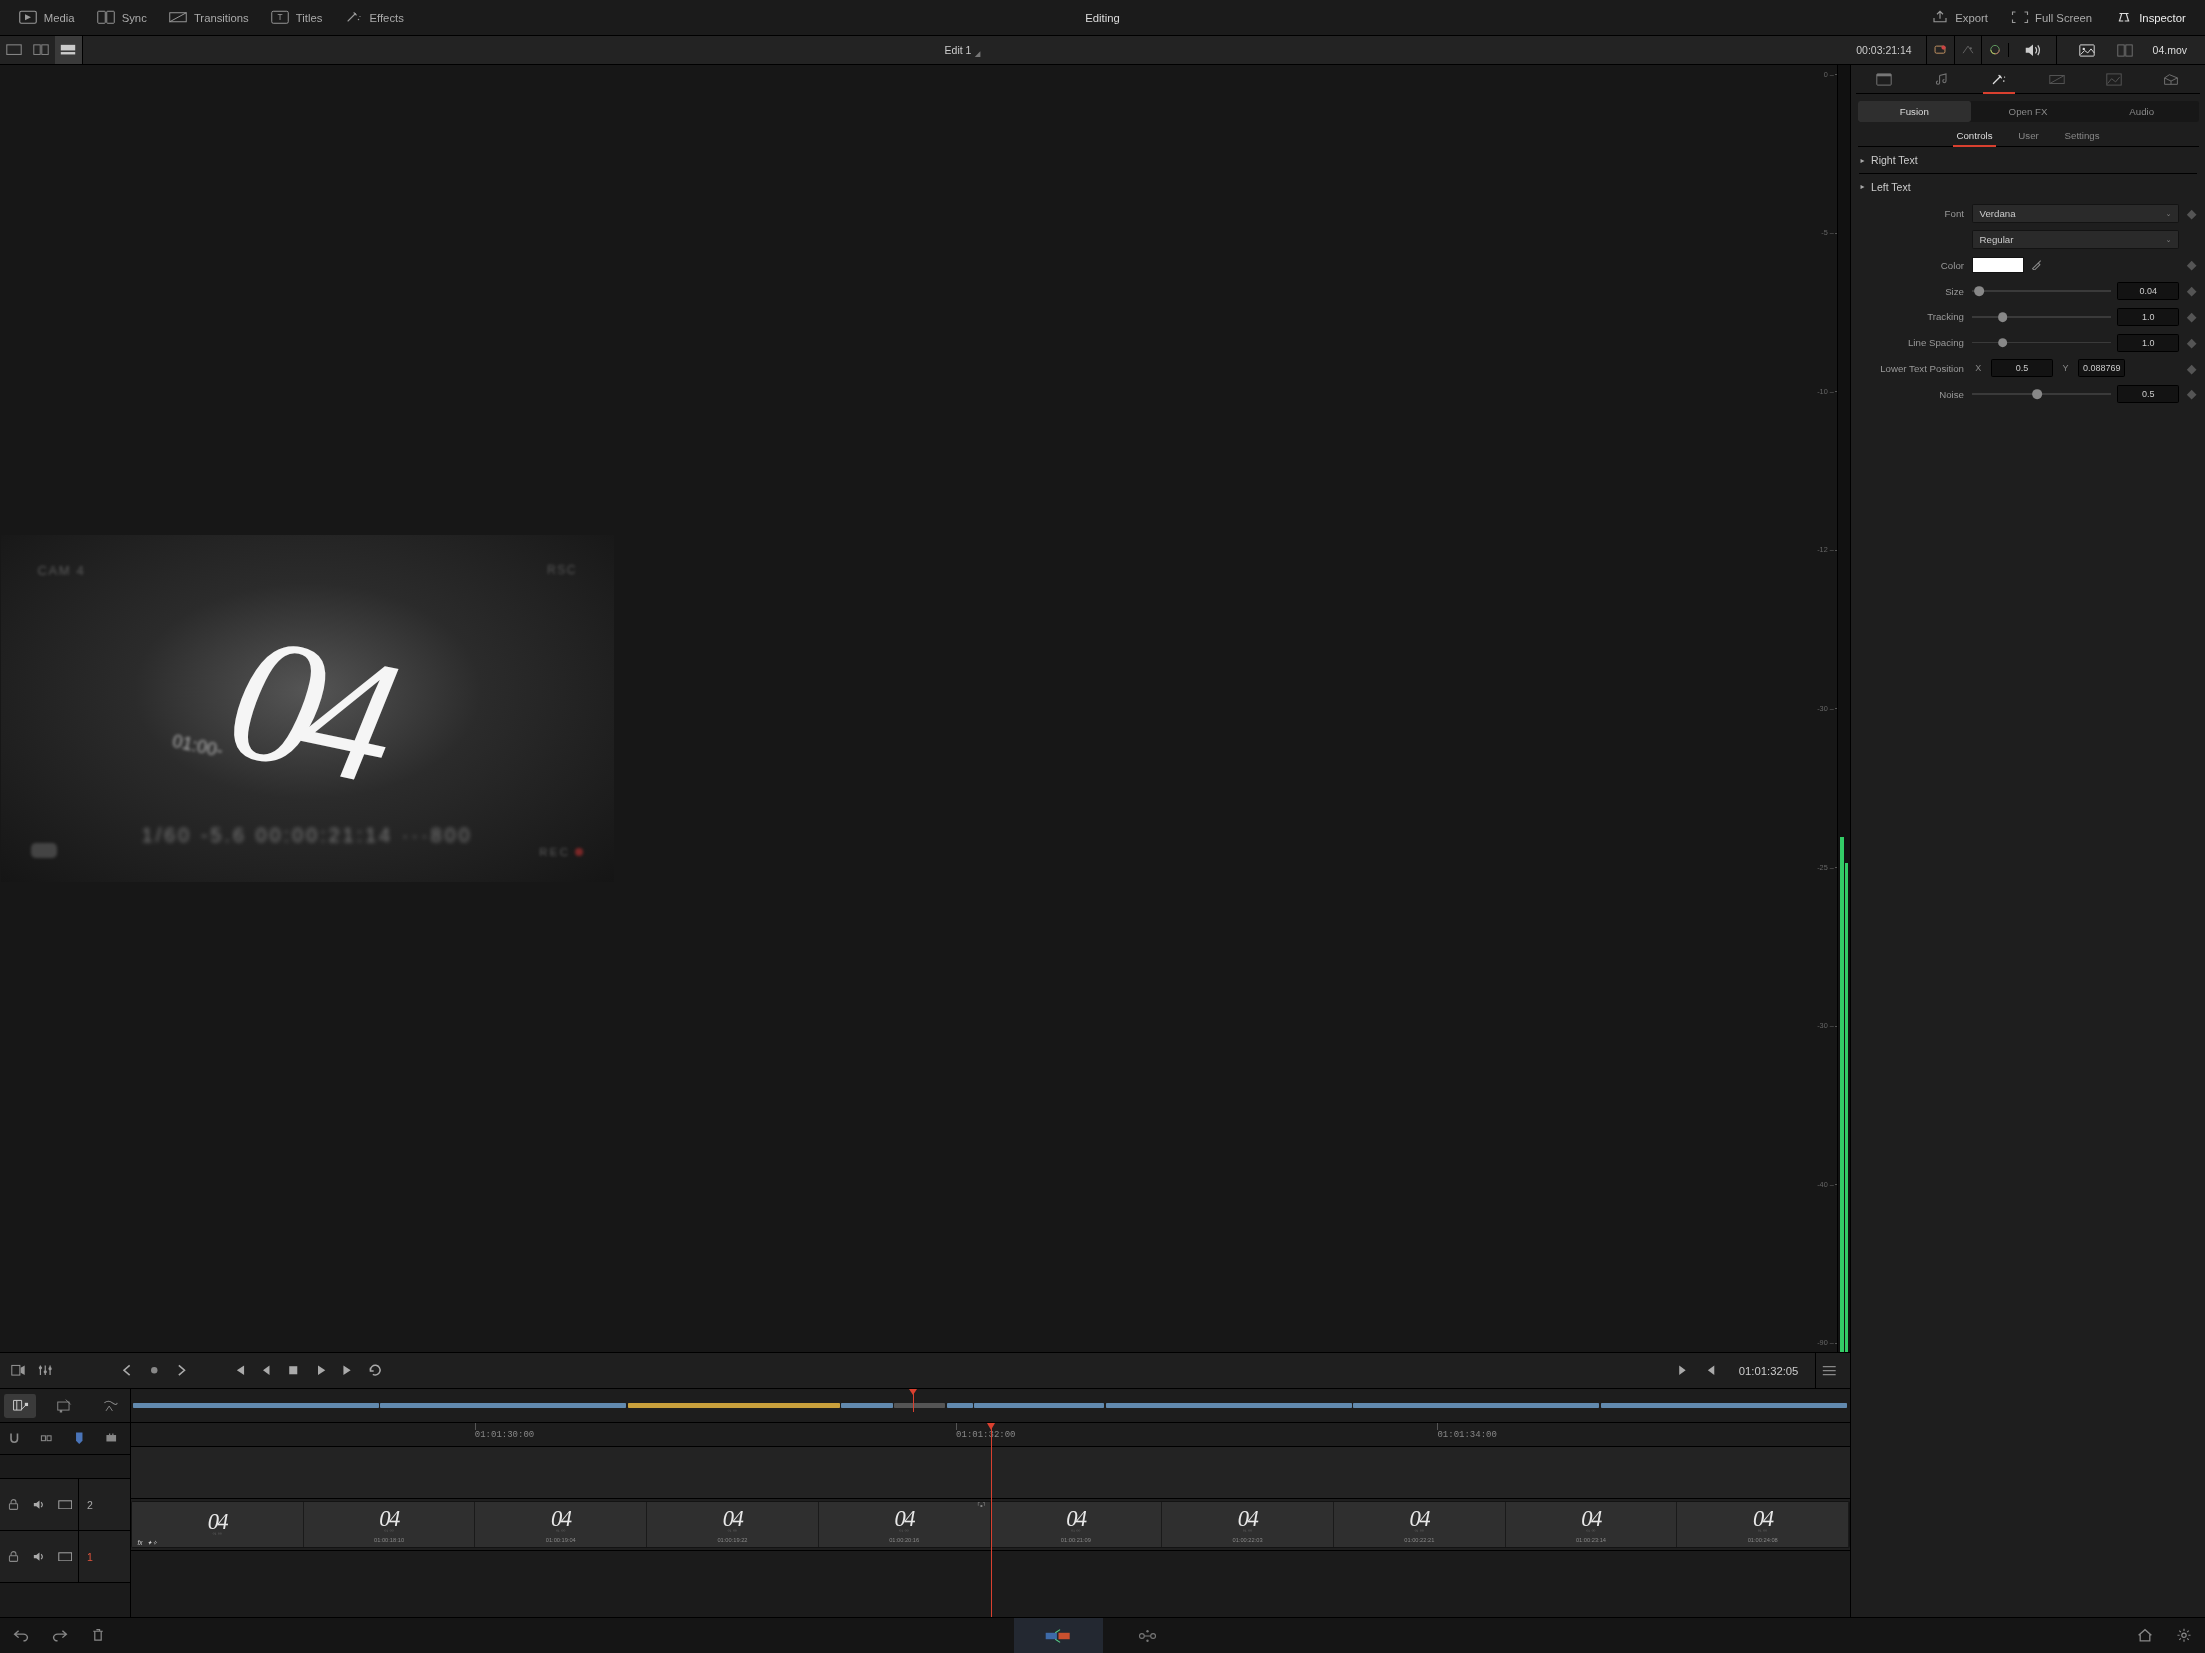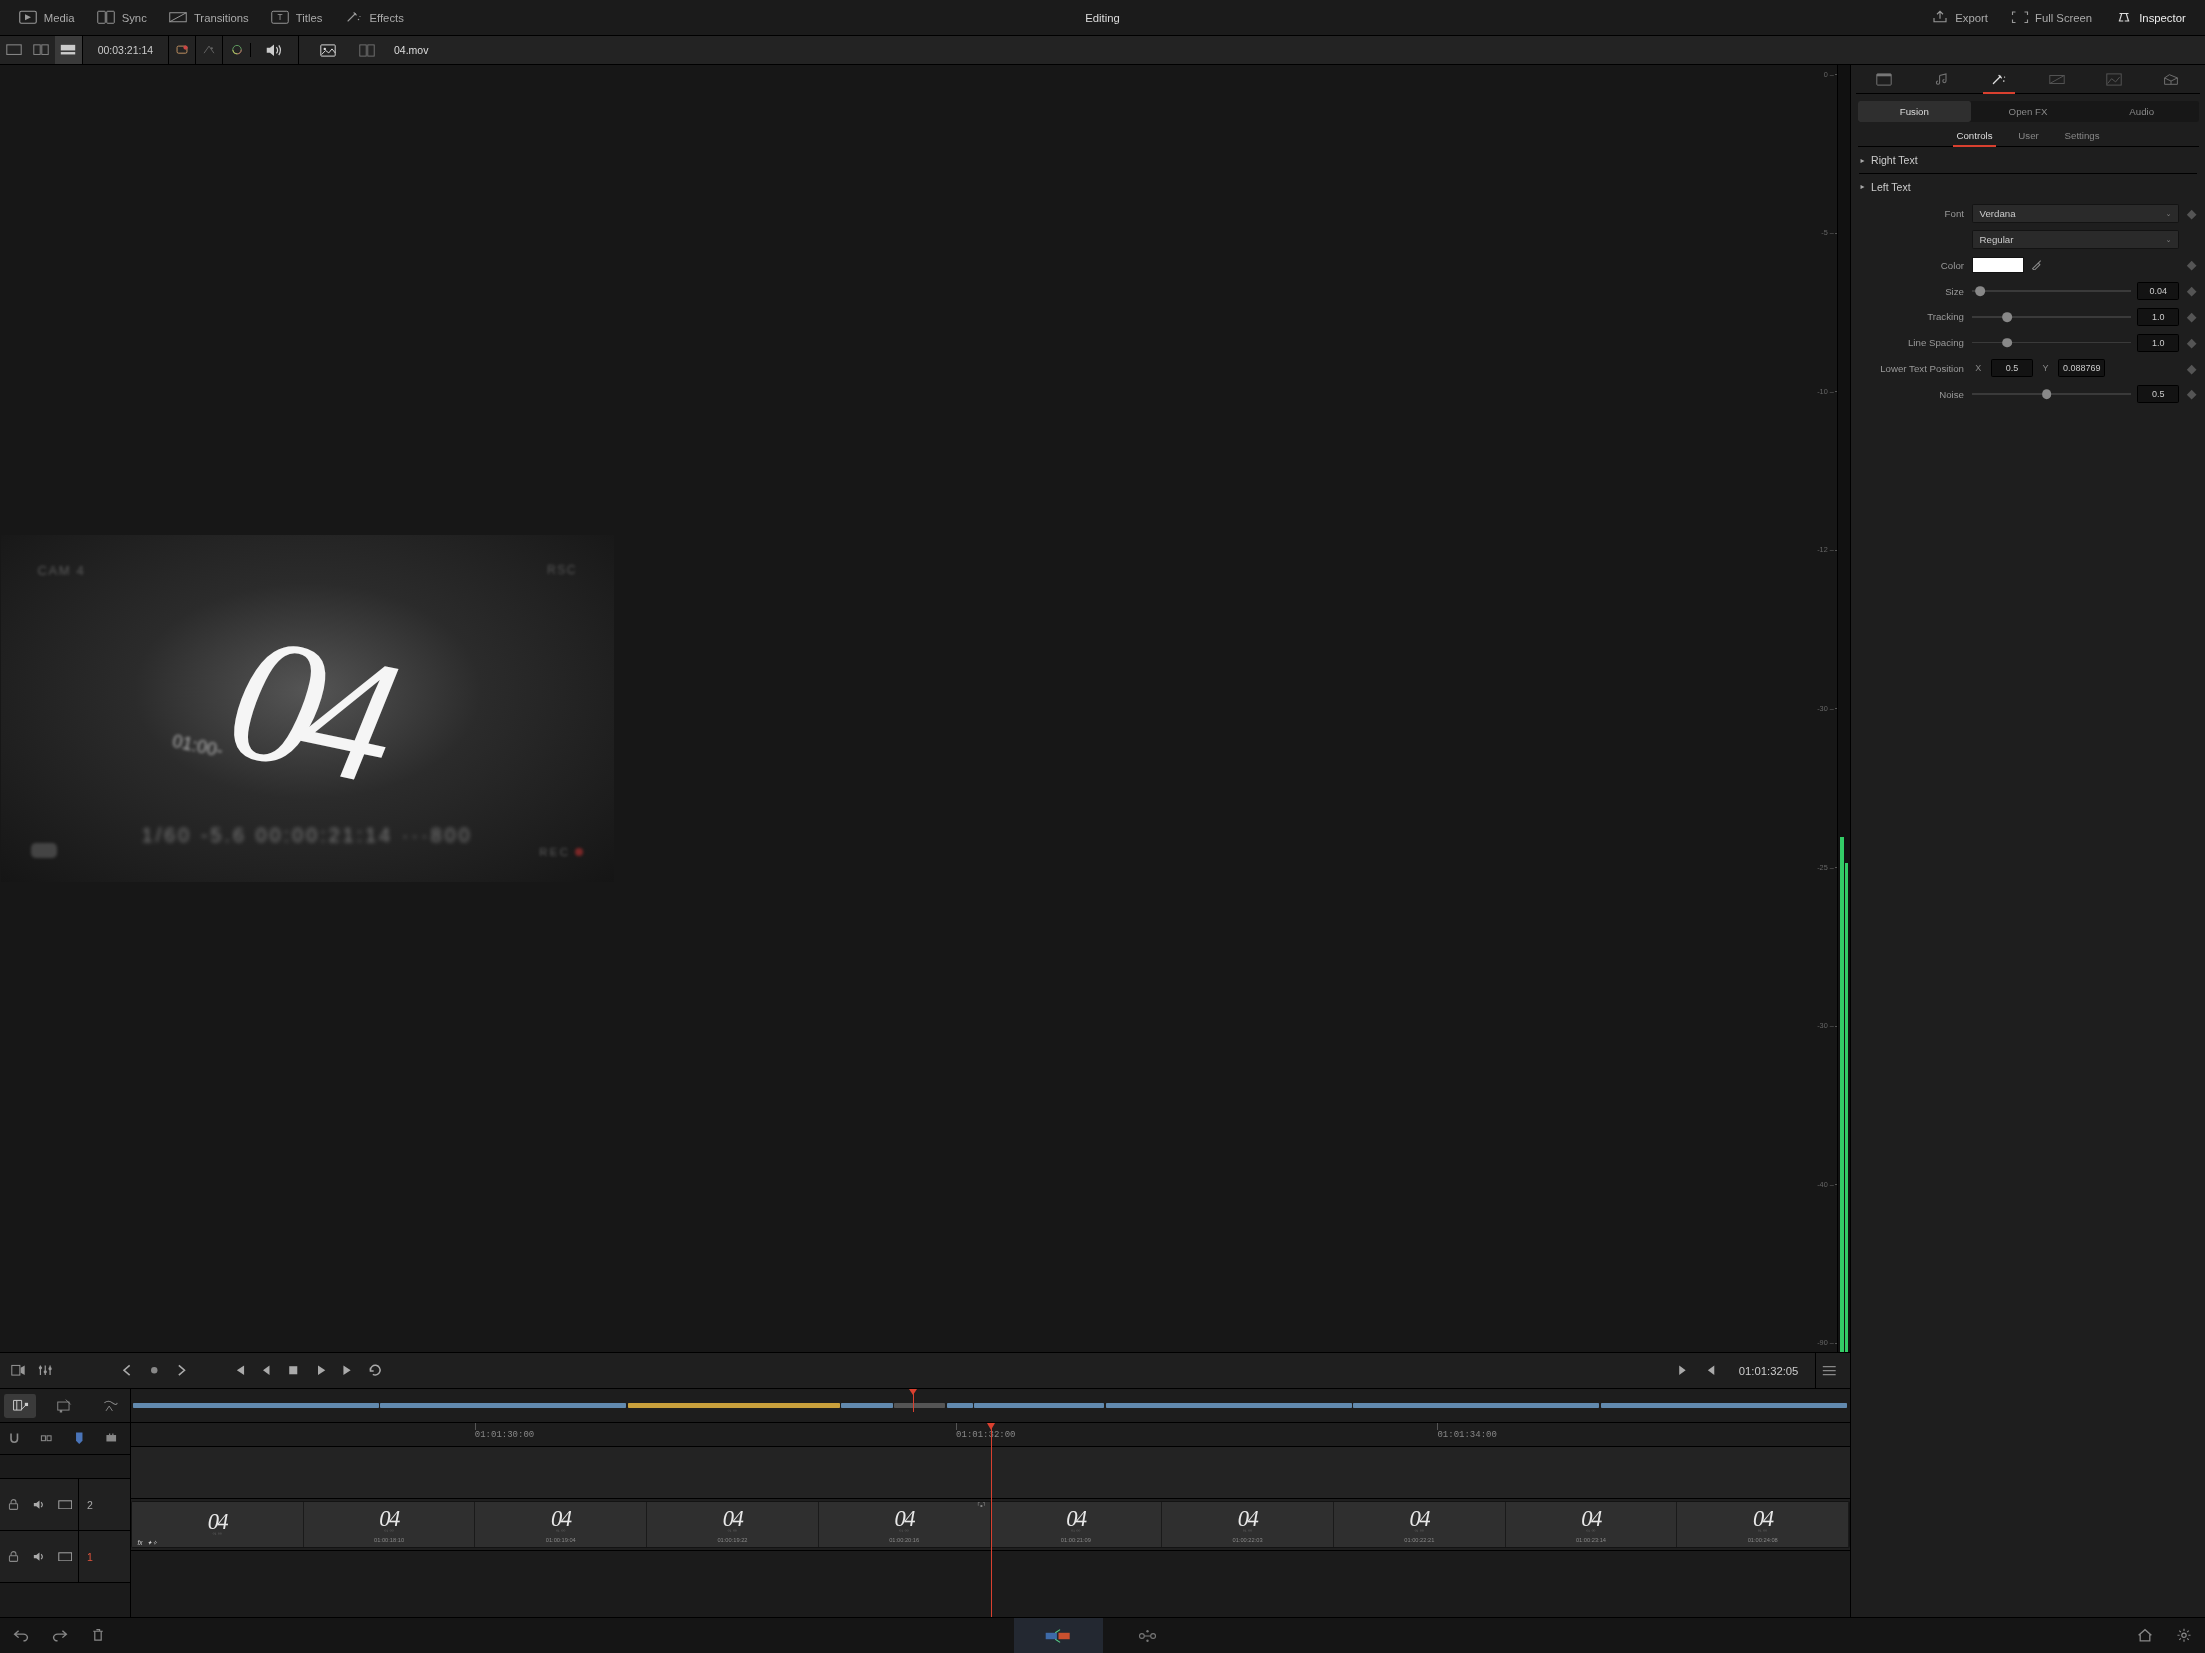--- a/index.html
+++ b/index.html
@@ -128,21 +128,21 @@
 .insp-textarea { margin:6.5px 29px 6.5px 13px; height:102px; background:#131313; border:0.8px solid #000; border-radius:1.6px; padding:6.5px 8px; color:#ccc; font-size:9.7px; resize:none;}
 .prop-row { display:flex; align-items:center; margin:3.2px 8px; height:22.6px;}
 .prop-label { width:113px; text-align:right; padding-right:8px; font-size:9.7px; color:#999;}
 .prop-ctrl { flex:1; display:flex; align-items:center; gap:6.5px;}
 .select { flex:1; height:19.4px; background:#2a2a2a; border:0.8px solid #131313; border-radius:1.6px; display:flex; align-items:center; padding:0 6.5px; color:#ccc; font-size:9.7px; justify-content:space-between; cursor:pointer;}
 .select .caret { font-size:7.3px; color:#888;}
 .color-swatch { width:52px; height:16px; background:#fff; border:0.8px solid #131313; cursor:pointer;}
 .picker-icon { color:#888; cursor:pointer;}
 .slider-track { flex:1; height:1.6px; background:#3a3a3a; position:relative; cursor:pointer;}
 .slider-thumb { position:absolute; top:50%; width:9.7px; height:9.7px; border-radius:50%; background:#888; transform:translate(-50%,-50%);}
-.numfield { width:42px; height:18px; background:#131313; border:0.8px solid #000; border-radius:1.6px; color:#ccc; font-size:9px; text-align:center; display:flex; align-items:center; justify-content:center;}
+.numfield { width:62px; height:18px; background:#131313; border:0.8px solid #000; border-radius:1.6px; color:#ccc; font-size:9px; text-align:center; display:flex; align-items:center; justify-content:center;}
 .numfield.wide { width:47px;}
 .xy-label { font-size:9px; color:#888; padding:0 3.2px;}
 .kf-diamond { width:11.3px; height:11.3px; margin-left:6.5px; cursor:pointer; flex-shrink:0;}
 .kf-diamond svg { width:11.3px; height:11.3px; }
 
 
 .bottombar { height:36px; background:#151515; border-top:0.8px solid #000; display:flex; align-items:center; padding:0 9.7px;}
 .bottombar .bgroup { display:flex; gap:16px;}
 .bottombar .bbtn { cursor:pointer; display:flex; align-items:center; justify-content:center; width:22.6px;}
 .bottombar .bbtn svg { width:16px; height:14.5px; fill:#888;}
@@ -232,20 +232,24 @@
             <rect x="11" y="1" width="8" height="12" fill="none" stroke="#888" stroke-width="1.2"></rect>
           </svg>
         </div>
       <div class="icon-btn active">
           <svg viewBox="0 0 20 14">
             <rect x="1" y="1" width="18" height="7" fill="#ccc"></rect>
             <rect x="1" y="10" width="18" height="3" fill="#ccc"></rect>
           </svg>
         </div>
     </div>
+    <div class="timeline-title">
+        <span>Edit 1</span>
+        <span style="position:relative; top:3.2px; font-size:7.3px; color:#777; margin-left:3.2px;">◢</span>
+      </div>
     <div class="tc-label">00:03:21:14</div>
     <div class="rtools">
       <div class="icon-btn">
           <svg viewBox="0 0 20 16">
             <rect x="3" y="3" width="14" height="10" rx="2" fill="none" stroke="#c96" stroke-width="1.3"></rect>
             <circle cx="15" cy="5" r="3" fill="#c44"></circle>
           </svg>
         </div>
       <div class="icon-btn">
           <svg viewBox="0 0 20 16">

